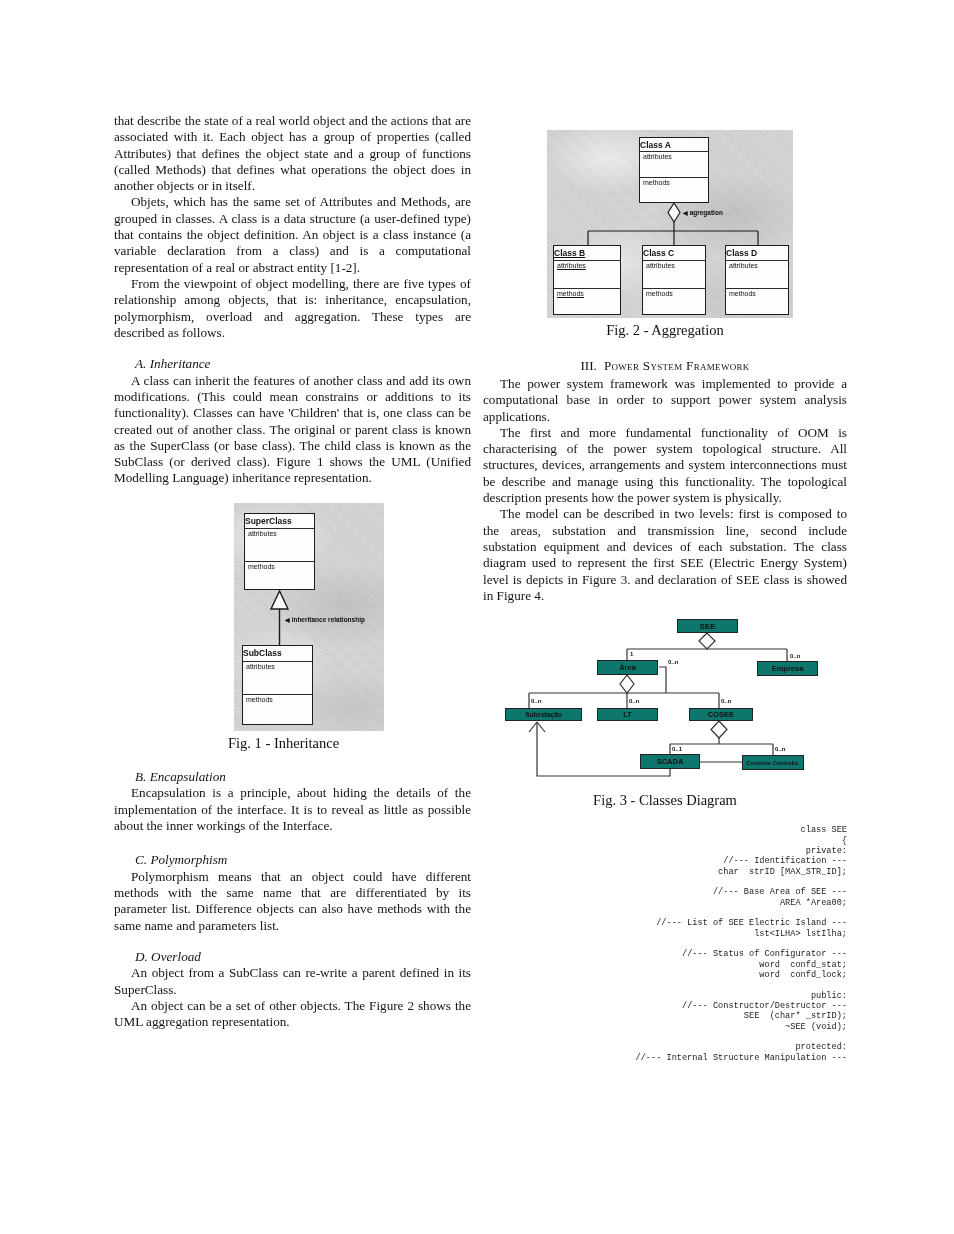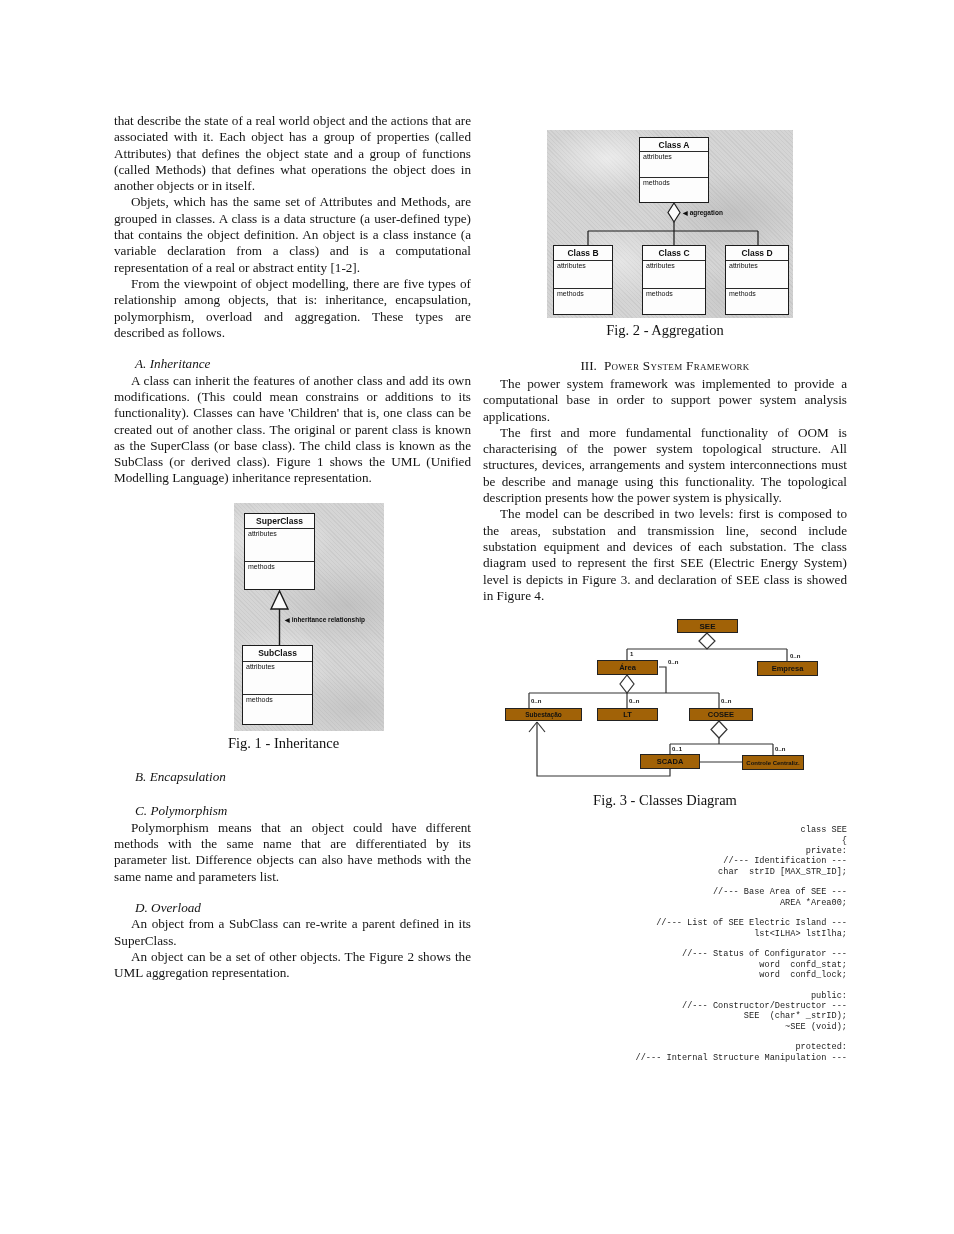--- a/index.html
+++ b/index.html
@@ -48,21 +48,21 @@
     font-size:14.5px; line-height:17px; margin-top:4px; color:#111;
   }
   .fig-caption.center { text-align:center; }
 
   
   .uml-box {
     position:absolute; background:#fdfdfd; border:1.5px solid #1c1c1c;
     font-family:"Liberation Sans", sans-serif; color:#111;
   }
   .uml-title {
-    text-align:center; border-bottom:1px solid #2a2a2a;
+    border-bottom:1px solid #2a2a2a;
     font-size:8.5px; font-weight:bold; padding-top:2px;
   }
   .uml-sec {
     font-size:7px; padding:1px 3px; border-bottom:1px solid #2a2a2a;
   }
   .uml-sec.last { border-bottom:none; }
   .fig-svg { position:absolute; left:0; top:0; pointer-events:none; }
 
   .rel-label {
     position:absolute; font-family:"Liberation Sans", sans-serif;
@@ -76,21 +76,21 @@
   .fig1-cap { margin-left:-6px; }
 
   
   .fig2-wrap { width:364px; }
   .fig2-panel { width:246px; height:188px; margin-left:64px; }
 
   
   .fig3-wrap { margin-top:14px; width:364px; }
   .fig3-canvas { position:relative; width:364px; height:170px; }
   .n-box {
-    position:absolute; background:#a16207; border:1.2px solid #222;
+    position:absolute; background:#0f766e; border:1.2px solid #222;
     display:flex; align-items:center; justify-content:center;
     font-family:"Liberation Sans", sans-serif; font-weight:bold;
     font-size:7.5px; color:#111; text-align:center;
   }
   .n-box.thick { border-width:1.6px; font-size:8px; }
   .n-box.small { font-size:6px; }
   .mult {
     position:absolute; font-family:"Liberation Sans", sans-serif;
     font-size:6px; font-weight:bold; color:#111; white-space:nowrap;
   }
@@ -134,20 +134,21 @@
         <div class="uml-box" style="left:8px; top:142px; width:71px; height:80px;">
           <div class="uml-title" style="height:16px;">SubClass</div>
           <div class="uml-sec" style="height:33px;">attributes</div>
           <div class="uml-sec last" style="height:27px;">methods</div>
         </div>
       </div>
       <div class="fig-caption fig1-cap">Fig. 1 - Inheritance</div>
     </div>
 
     <h3 class="subhead" style="margin-top:17px;">B. Encapsulation</h3>
+    <p class="body-p">Encapsulation is a principle, about hiding the details of the implementation of the interface. It is to reveal as little as possible about the inner workings of the Interface.</p>
 
     <h3 class="subhead" style="margin-top:18px;">C. Polymorphism</h3>
     <p class="body-p">Polymorphism means that an object could have different methods with the same name that are differentiated by its parameter list. Difference objects can also have methods with the same name and parameters list.</p>
 
     <h3 class="subhead">D. Overload</h3>
     <p class="body-p">An object from a SubClass can re-write a parent defined in its SuperClass.</p>
 
     <p class="body-p">An object can be a set of other objects. The Figure 2 shows the UML aggregation representation.</p>
   </div>
 
@@ -164,21 +165,21 @@
           <polygon points="127,73 121,82.5 127,92 133,82.5" fill="#fbfbfb" stroke="#1a1a1a" stroke-width="1.2"></polygon>
         </svg>
         <div class="uml-box" style="left:92px; top:7px; width:70px; height:66px;">
           <div class="uml-title" style="height:14px;">Class A</div>
           <div class="uml-sec" style="height:26px;">attributes</div>
           <div class="uml-sec last" style="height:23px;">methods</div>
         </div>
         <div class="rel-label" style="left:136px; top:79px;">
           <span class="tri">◀</span><span>agregation</span>
         </div>
-        <div class="uml-box" style="left:6px; top:115px; width:60px; height:70px;">
+        <div class="uml-box" style="left:6px; top:115px; width:68px; height:70px;text-decoration:underline;">
           <div class="uml-title" style="height:15px;">Class B</div>
           <div class="uml-sec" style="height:28px;">attributes</div>
           <div class="uml-sec last" style="height:24px;">methods</div>
         </div>
         <div class="uml-box" style="left:95px; top:115px; width:64px; height:70px;">
           <div class="uml-title" style="height:15px;">Class C</div>
           <div class="uml-sec" style="height:28px;">attributes</div>
           <div class="uml-sec last" style="height:24px;">methods</div>
         </div>
         <div class="uml-box" style="left:178px; top:115px; width:64px; height:70px;">

